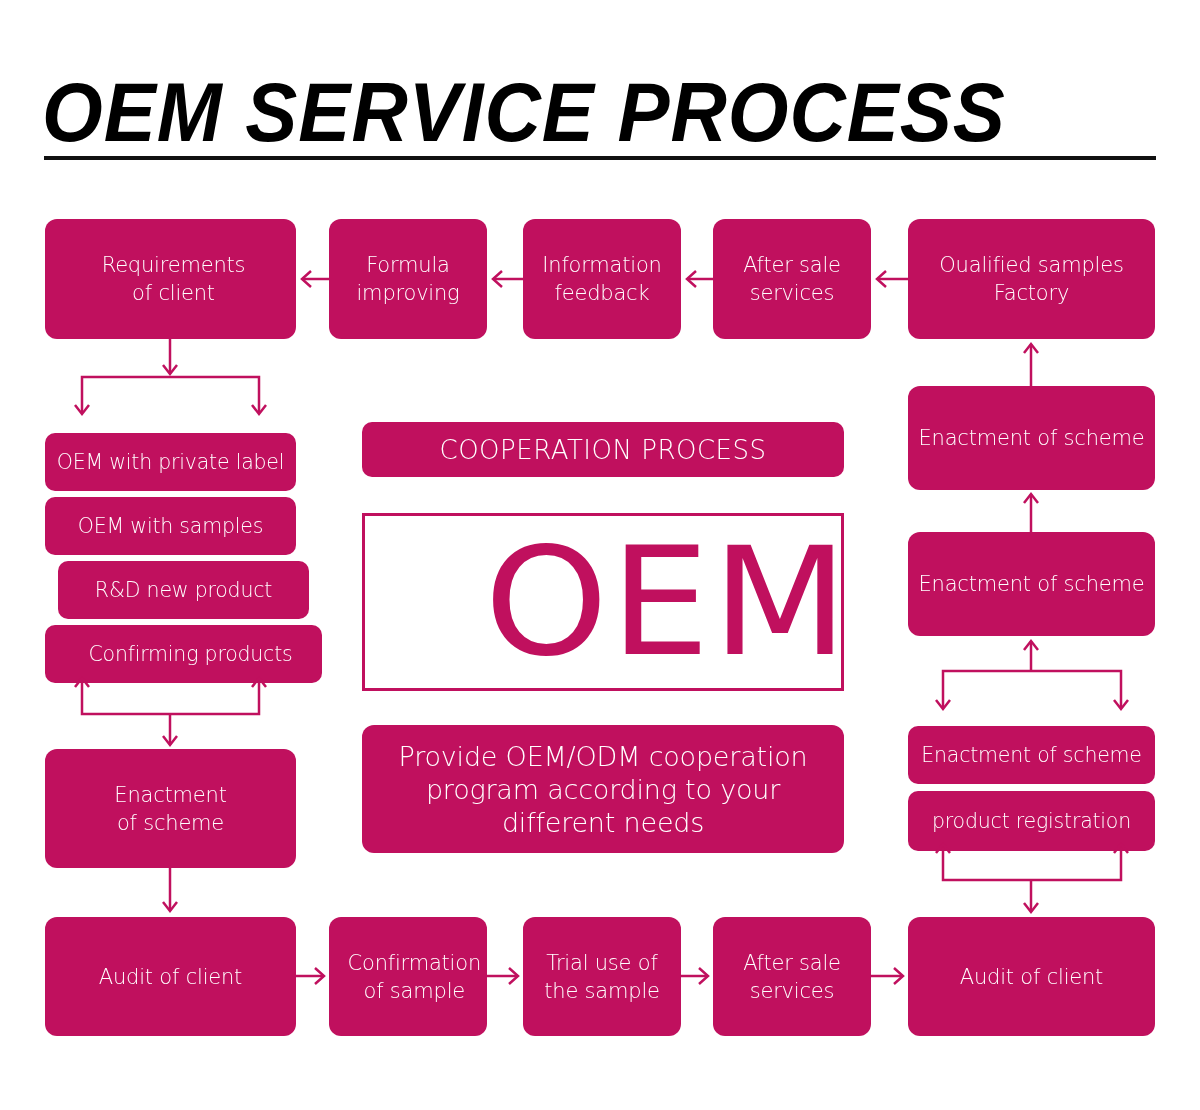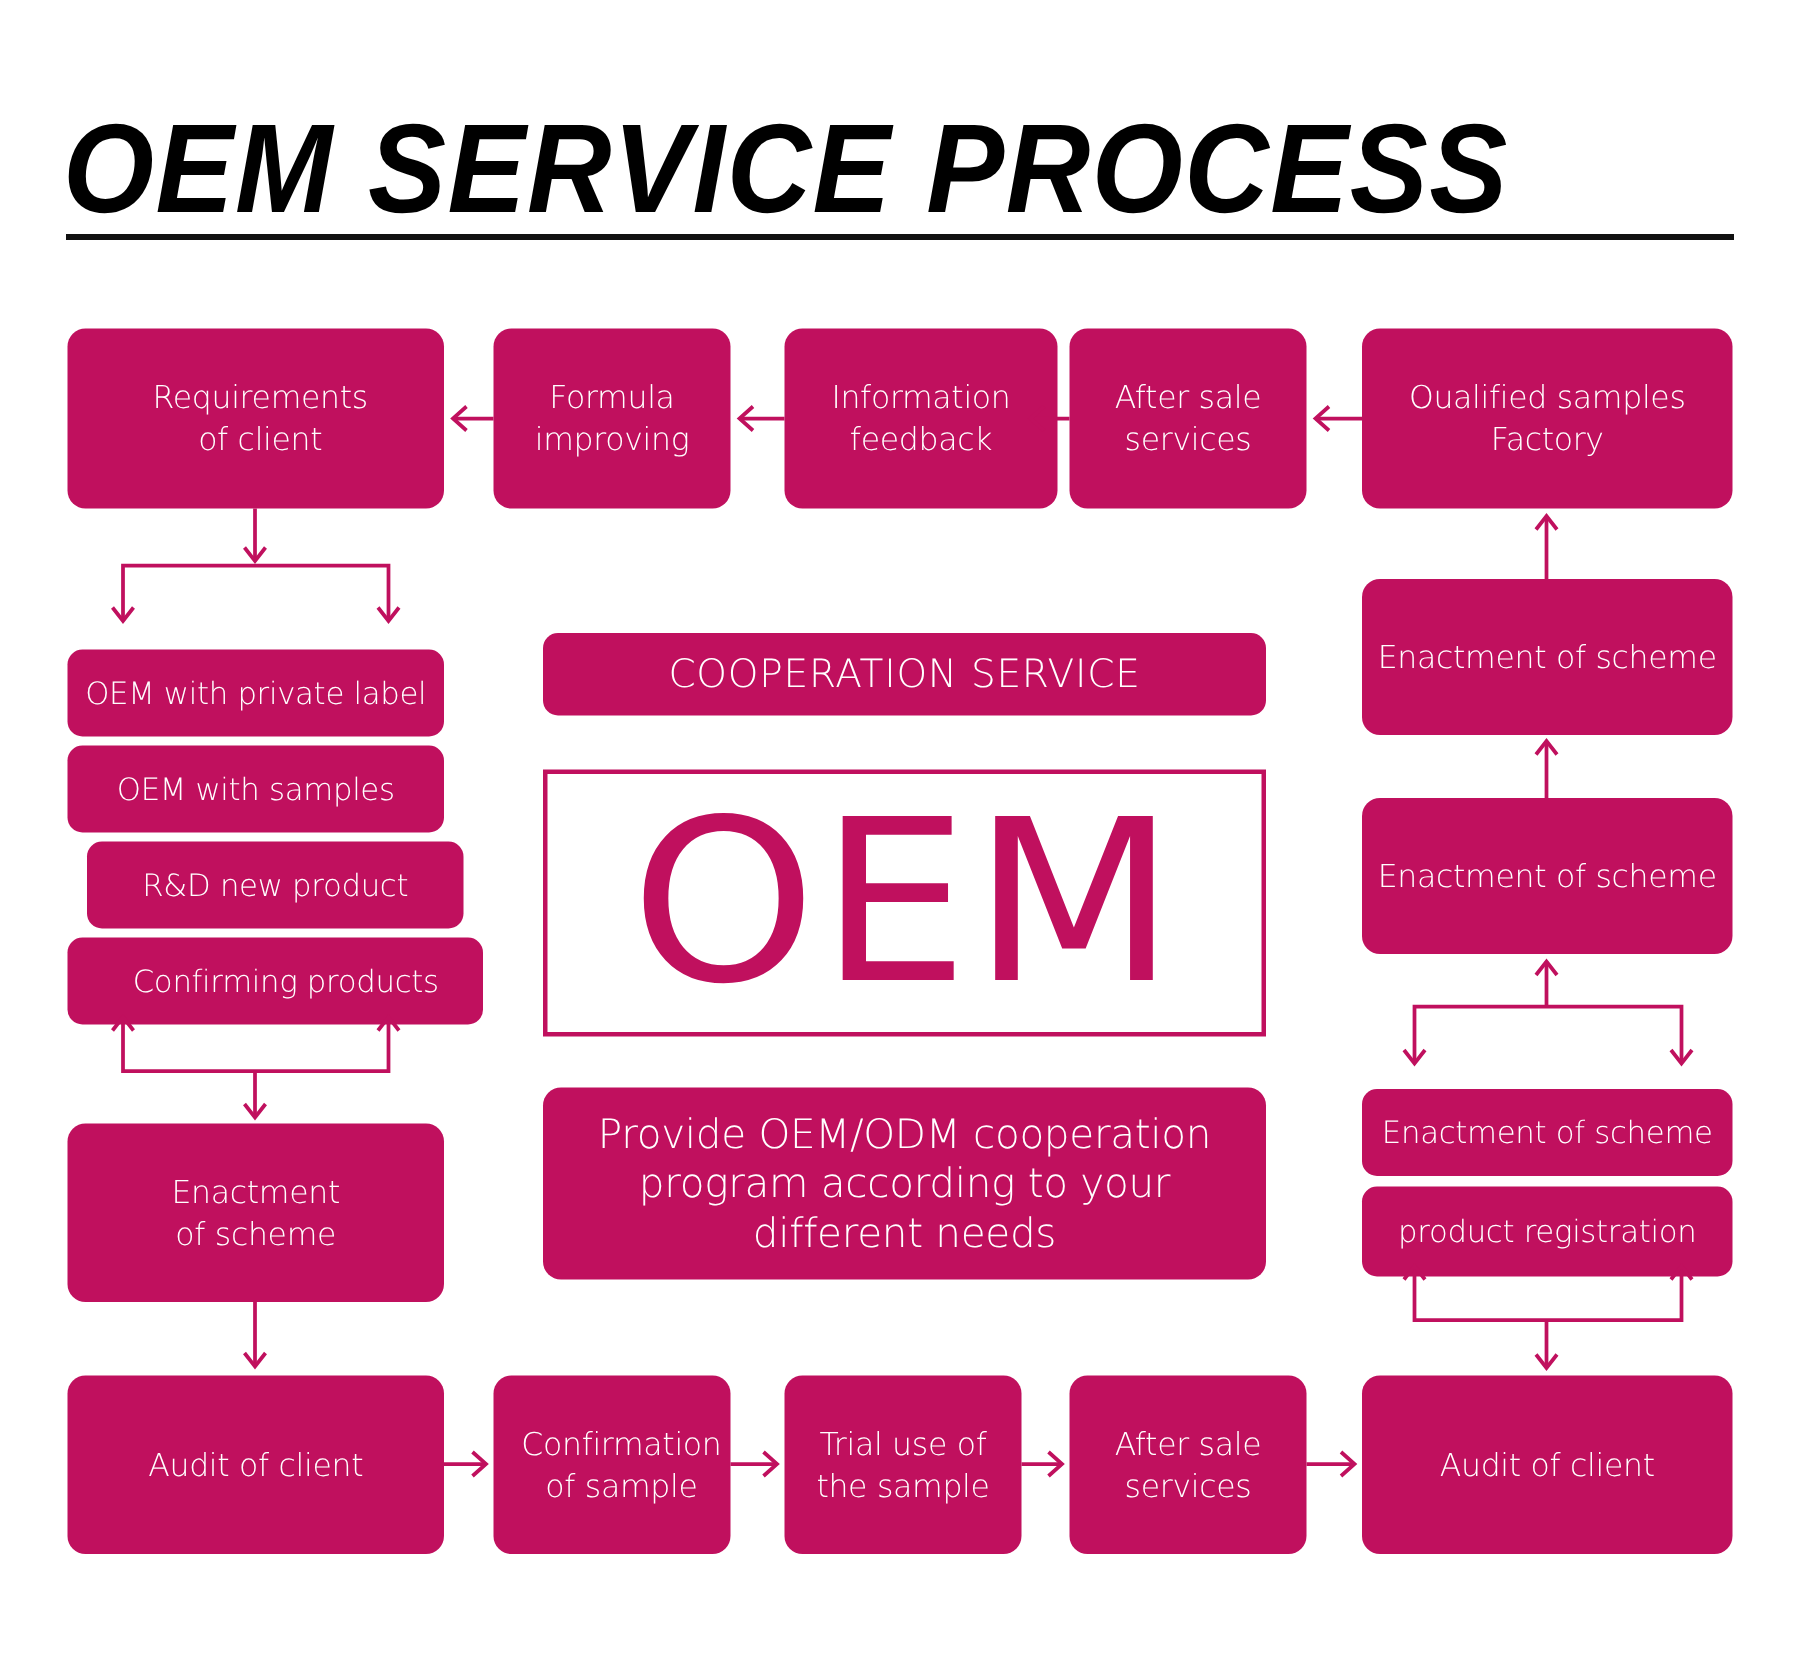--- a/index.html
+++ b/index.html
@@ -10,21 +10,21 @@
            font-size: 78px; letter-spacing: 1px; color: #000; line-height: 1;
            transform: scaleY(1.08); transform-origin: left top; }
   .rule { position: absolute; left: 44px; top: 156px; width: 1112px; height: 4px; background: #111; }
   .box { position: absolute; background: #C0105E; color: #fff; border-radius: 12px;
          display: flex; align-items: center; justify-content: center; text-align: center;
          font-size: 21px; line-height: 28px; font-weight: 300; letter-spacing: -0.2px; box-sizing: border-box; padding: 0 6px; }
   .box span { white-space: pre-line; }
   .box.small { border-radius: 10px; font-size: 20.5px; margin-top: 12px; }
   .oem-frame { position: absolute; left: 362px; top: 513px; width: 482px; height: 178px;
                border: 3px solid #C0105E; box-sizing: border-box;
-               display: flex; align-items: center; justify-content: center; }
+               display: flex; align-items: center; justify-content: flex-end; }
   .oem-frame span { color: #C0105E; font-family: "DejaVu Sans", sans-serif; font-weight: 400;
                     font-size: 150px; line-height: 1; letter-spacing: 2px; transform: scaleX(1.05); }
   .coop { font-size: 26px; letter-spacing: 0.5px; border-radius: 10px; }
   .desc { font-size: 27px; line-height: 33px; border-radius: 12px; }
   svg.arrows { position: absolute; left: 0; top: 0; width: 1200px; height: 1110px; pointer-events: none; }
   svg.arrows path, svg.arrows line, svg.arrows polyline { stroke: #C0105E; stroke-width: 2.5; fill: none; }
 </style>
 </head>
 <body>
 
@@ -32,21 +32,21 @@
 <div class="rule"></div>
 
 <div class="box" style="left:45px;top:219px;width:251px;height:120px;padding-left:12px;">
     <span>Requirements
 of client</span>
   </div>
 <div class="box" style="left:329px;top:219px;width:158px;height:120px;">
     <span>Formula
 improving</span>
   </div>
-<div class="box" style="left:523px;top:219px;width:182px;height:120px;">
+<div class="box" style="left:523px;top:219px;width:158px;height:120px;">
     <span>Information
 feedback</span>
   </div>
 <div class="box" style="left:713px;top:219px;width:158px;height:120px;">
     <span>After sale
 services</span>
   </div>
 <div class="box" style="left:908px;top:219px;width:247px;height:120px;">
     <span>Oualified samples
 Factory</span>
@@ -63,21 +63,21 @@
   </div>
 <div class="box small" style="left:45px;top:613px;width:277px;height:58px;padding-left:20px;">
     <span>Confirming products</span>
   </div>
 <div class="box" style="left:45px;top:749px;width:251px;height:119px;">
     <span>Enactment
 of scheme</span>
   </div>
 
 <div class="box coop" style="left:362px;top:422px;width:482px;height:55px;">
-    <span>COOPERATION SERVICE</span>
+    <span>COOPERATION PROCESS</span>
   </div>
 <div class="oem-frame">
     <span>OEM</span>
   </div>
 <div class="box desc" style="left:362px;top:725px;width:482px;height:128px;">
     <span>Provide OEM/ODM cooperation
 program according to your
 different needs</span>
   </div>
 

